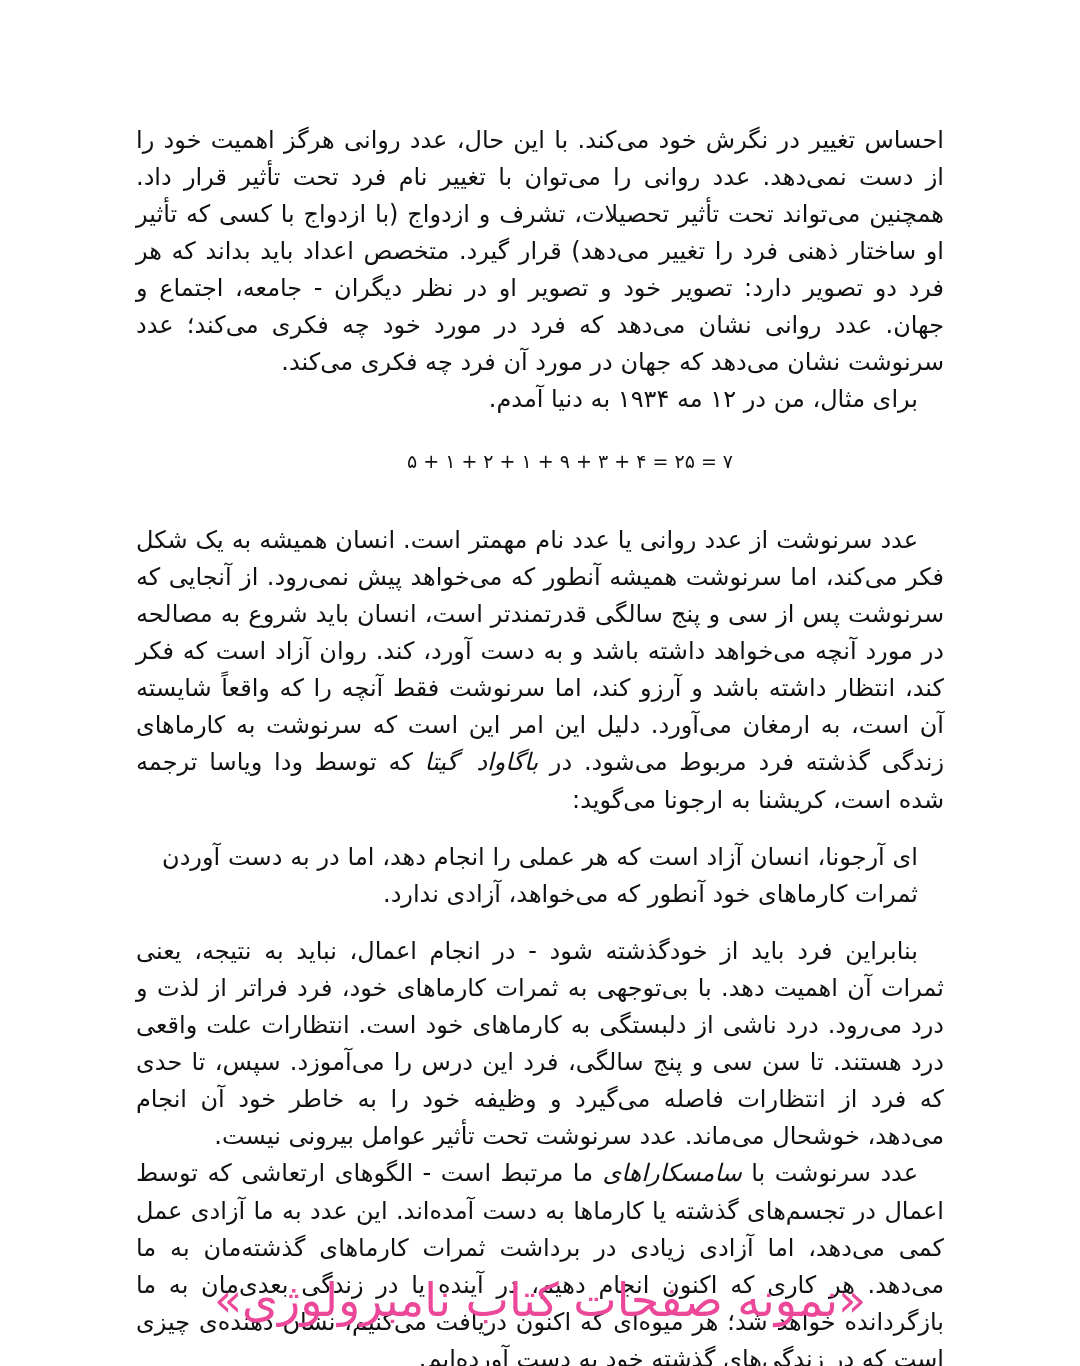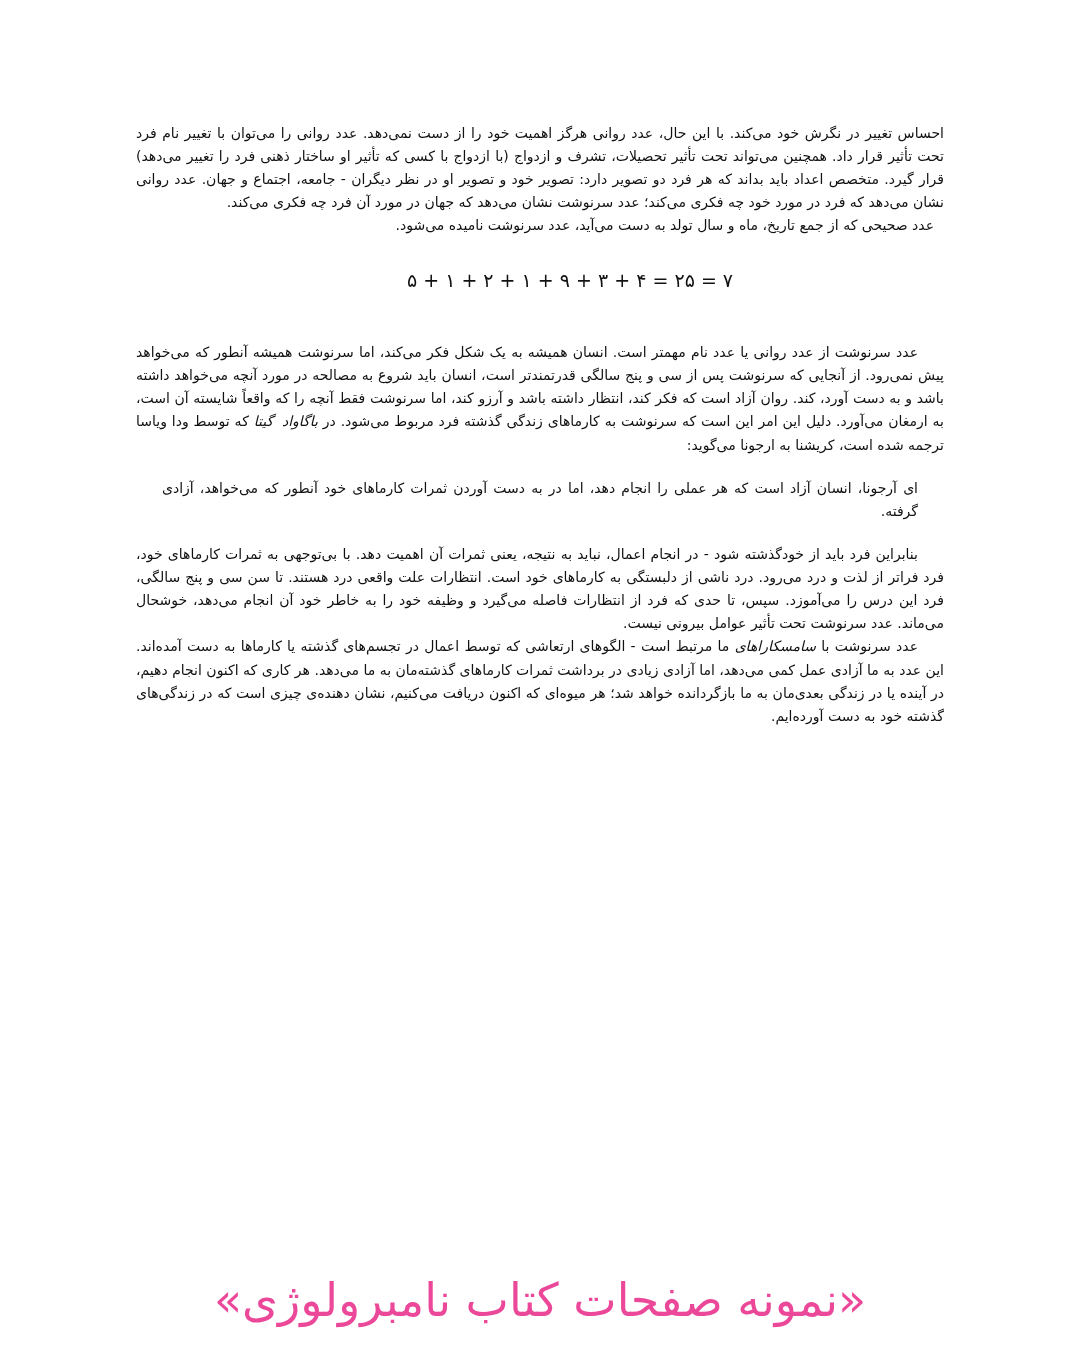--- a/index.html
+++ b/index.html
@@ -18,22 +18,22 @@
     .page {
       position: absolute;
       left: 136px;
       right: 136px;
       top: 122px;
       direction: rtl;
       text-align: justify;
     }
     p {
       margin: 0;
-      font-size: 14px;
-      line-height: 23px;
+      font-size: 24px;
+      line-height: 37px;
       text-align: justify;
       text-align-last: right;
     }
     .indent { text-indent: 26px; }
     .section-title {
       font-size: 19px;
       font-weight: bold;
       line-height: 26px;
       margin-top: 44px;
       margin-bottom: 14px;
@@ -70,27 +70,27 @@
       font-family: "DejaVu Sans", sans-serif;
     }
   </style>
 </head>
 <body>
 
 <div class="page">
   <p>احساس تغییر در نگرش خود می‌کند. با این حال، عدد روانی هرگز اهمیت خود را از دست نمی‌دهد. عدد روانی را می‌توان با تغییر نام فرد تحت تأثیر قرار داد. همچنین می‌تواند تحت تأثیر تحصیلات، تشرف و ازدواج (با ازدواج با کسی که تأثیر او ساختار ذهنی فرد را تغییر می‌دهد) قرار گیرد. متخصص اعداد باید بداند که هر فرد دو تصویر دارد: تصویر خود و تصویر او در نظر دیگران - جامعه، اجتماع و جهان. عدد روانی نشان می‌دهد که فرد در مورد خود چه فکری می‌کند؛ عدد سرنوشت نشان می‌دهد که جهان در مورد آن فرد چه فکری می‌کند.</p>
 
 
-  <p class="def-line">عدد صحیحی که از جمع تاریخ، ماه و سال تولد به دست می‌آید، عدد سرنوشت نامیده می‌شود.</p>
+  <p class="example-line">برای مثال، من در ۱۲ مه ۱۹۳۴ به دنیا آمدم.</p>
 
   <div class="equation">۷ = ۲۵ = ۴ + ۳ + ۹ + ۱ + ۲ + ۱ + ۵</div>
 
 
   <p class="indent"><span>عدد سرنوشت از عدد روانی یا عدد نام مهمتر است. انسان همیشه به یک شکل فکر می‌کند، اما سرنوشت همیشه آنطور که می‌خواهد پیش نمی‌رود. از آنجایی که سرنوشت پس از سی و پنج سالگی قدرتمندتر است، انسان باید شروع به مصالحه در مورد آنچه می‌خواهد داشته باشد و به دست آورد، کند. روان آزاد است که فکر کند، انتظار داشته باشد و آرزو کند، اما سرنوشت فقط آنچه را که واقعاً شایسته آن است، به ارمغان می‌آورد. دلیل این امر این است که سرنوشت به کارماهای زندگی گذشته فرد مربوط می‌شود. در </span><em>باگاواد گیتا</em><span> که توسط ودا ویاسا ترجمه شده است، کریشنا به ارجونا می‌گوید:</span></p>
 
-  <p class="quote">ای آرجونا، انسان آزاد است که هر عملی را انجام دهد، اما در به دست آوردن ثمرات کارماهای خود آنطور که می‌خواهد، آزادی گرفته.</p>
+  <p class="quote">ای آرجونا، انسان آزاد است که هر عملی را انجام دهد، اما در به دست آوردن ثمرات کارماهای خود آنطور که می‌خواهد، آزادی ندارد.</p>
 
   <p class="indent">بنابراین فرد باید از خودگذشته شود - در انجام اعمال، نباید به نتیجه، یعنی ثمرات آن اهمیت دهد. با بی‌توجهی به ثمرات کارماهای خود، فرد فراتر از لذت و درد می‌رود. درد ناشی از دلبستگی به کارماهای خود است. انتظارات علت واقعی درد هستند. تا سن سی و پنج سالگی، فرد این درس را می‌آموزد. سپس، تا حدی که فرد از انتظارات فاصله می‌گیرد و وظیفه خود را به خاطر خود آن انجام می‌دهد، خوشحال می‌ماند. عدد سرنوشت تحت تأثیر عوامل بیرونی نیست.</p>
 
   <p class="indent"><span>عدد سرنوشت با </span><em>سامسکاراهای</em><span> ما مرتبط است - الگوهای ارتعاشی که توسط اعمال در تجسم‌های گذشته یا کارماها به دست آمده‌اند. این عدد به ما آزادی عمل کمی می‌دهد، اما آزادی زیادی در برداشت ثمرات کارماهای گذشته‌مان به ما می‌دهد. هر کاری که اکنون انجام دهیم، در آینده یا در زندگی بعدی‌مان به ما بازگردانده خواهد شد؛ هر میوه‌ای که اکنون دریافت می‌کنیم، نشان دهنده‌ی چیزی است که در زندگی‌های گذشته خود به دست آورده‌ایم.</span></p>
 </div>
 
 <div class="footer-title" style="color: #ec4899;">«نمونه صفحات کتاب نامبرولوژی»</div>
 
 </body></html>

